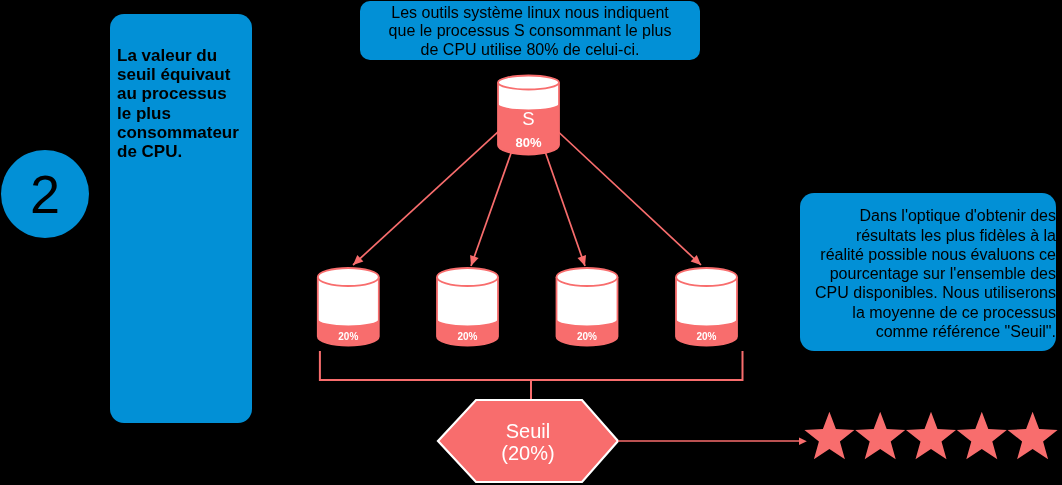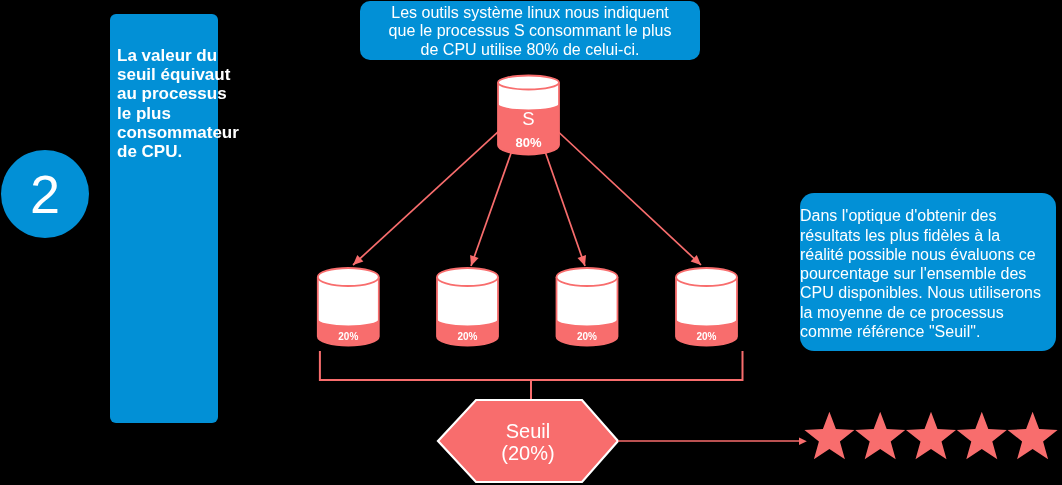--- a/index.html
+++ b/index.html
@@ -1,26 +1,26 @@
 <!DOCTYPE html>
 <html><head>
 <meta charset="utf-8">
 <style>
   html,body{margin:0;padding:0;background:#000;width:1062px;height:485px;overflow:hidden;}
   body{font-family:"Liberation Sans",sans-serif;position:relative;}
-  .bluebox{position:absolute;background:#0290d6;color:#ffffff;}
+  .bluebox{position:absolute;background:#0290d6;color:#000000;}
   #circle2{left:1px;top:150px;width:88px;height:88px;border-radius:50%;
            display:flex;align-items:center;justify-content:center;font-size:54px;}
-  #leftbox{left:110px;top:14px;width:108px;height:409px;border-radius:6px;font-size:17px;line-height:19.3px;}
+  #leftbox{left:110px;top:14px;width:142px;height:409px;border-radius:14px;font-size:17px;line-height:19.3px;}
   #leftbox .b1{position:absolute;left:7px;top:31.7px;font-weight:bold;white-space:nowrap;}
   #leftbox .b2{position:absolute;left:7px;top:183.6px;white-space:nowrap;}
   #topbox{left:360px;top:1px;width:340px;height:59px;border-radius:10px;font-size:16px;line-height:18.3px;
           text-align:center;padding-top:3.1px;box-sizing:border-box;}
   #rightbox{left:800px;top:193px;width:256px;height:158px;border-radius:14px;font-size:16px;line-height:19.3px;
-          text-align:left;padding-top:13.3px;box-sizing:border-box;white-space:nowrap;}
+          text-align:right;padding-top:13.3px;box-sizing:border-box;white-space:nowrap;}
   svg{position:absolute;left:0;top:0;}
   svg text{font-family:"Liberation Sans",sans-serif;fill:#fff;}
 </style>
 </head>
 <body>
 <svg width="1062" height="485" viewBox="0 0 1062 485">
 
   <line x1="528.5" y1="104" x2="353" y2="265" stroke="#f86d6d" stroke-width="1.7"></line>
   <polygon points="353.0,265.0 357.3,254.9 363.4,261.6" fill="#f86d6d"></polygon>
   <line x1="528.5" y1="104" x2="471" y2="266" stroke="#f86d6d" stroke-width="1.7"></line>

